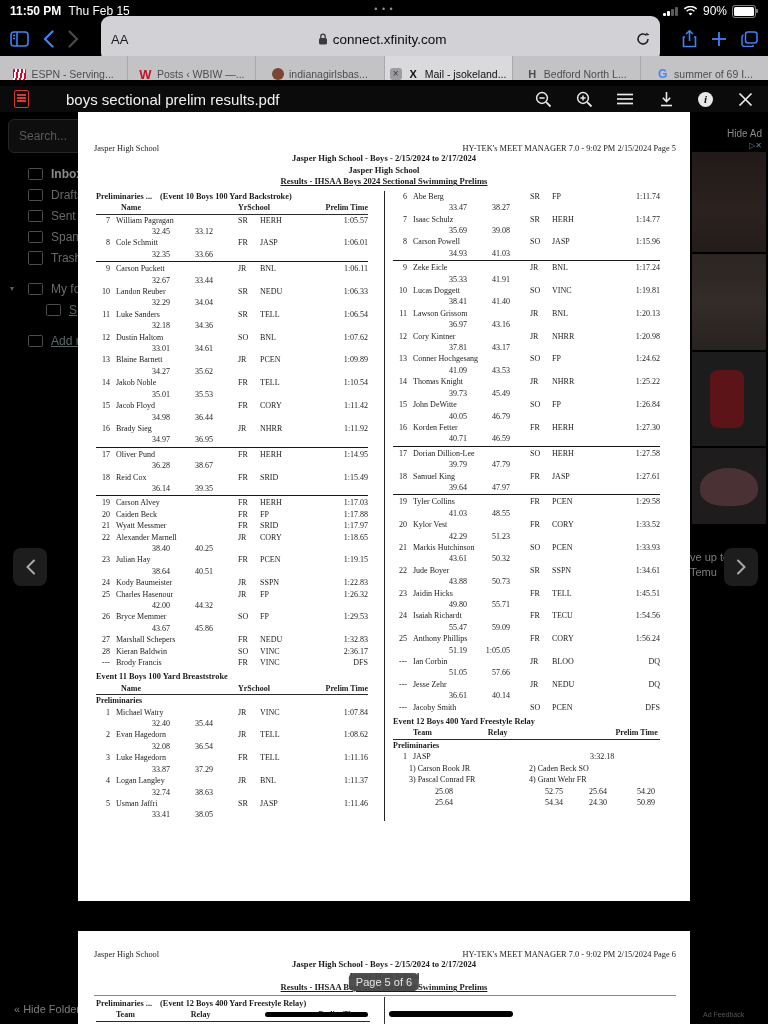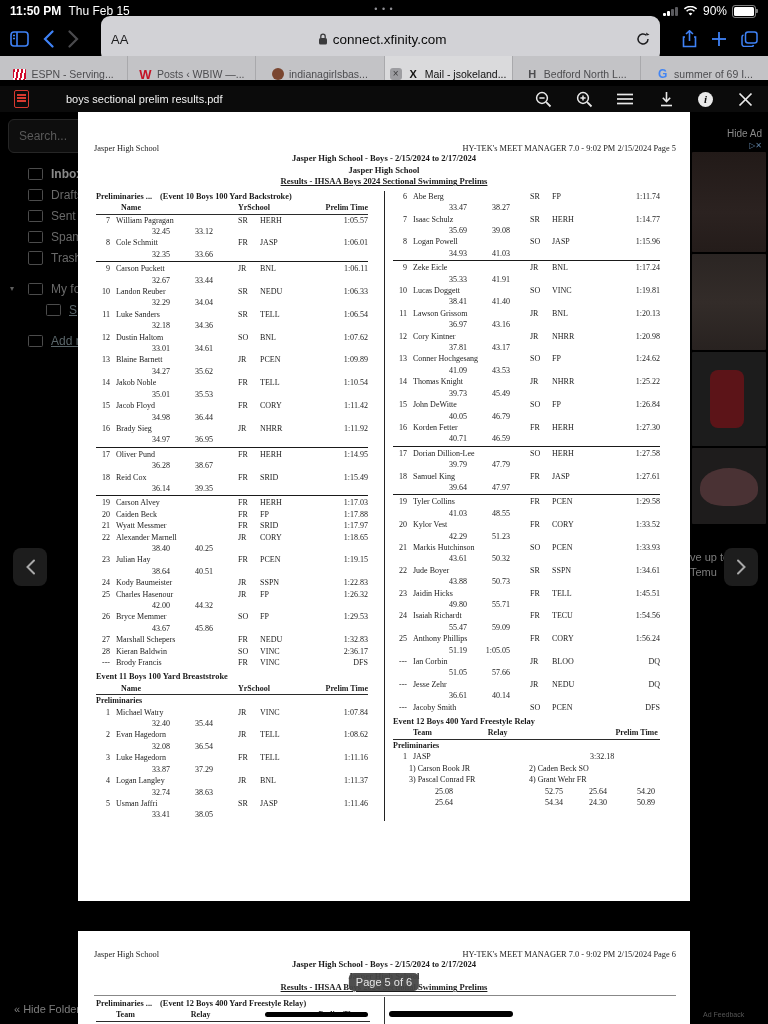--- a/index.html
+++ b/index.html
@@ -41,21 +41,21 @@
        font-size:11px;font-weight:bold;border-radius:2px;}
   .fav-espn{background:#d00a2c;background-image:repeating-linear-gradient(100deg,#d00a2c 0 2px,#fff 2px 4px);border-radius:1px;height:11px;}
   .fav-wbiw{color:#c41325;background:transparent;font-size:13px;}
   .fav-basketball{background:#7a4630;border-radius:50%;width:12px;height:12px;}
   .fav-google{color:#4285f4;background:transparent;font-size:12px;}
   
   .content{position:absolute;top:80px;left:0;right:0;bottom:0;background:#000;}
   .pdfbar{position:absolute;top:6px;left:0;right:0;height:26px;background:#0b0b0b;display:flex;align-items:center;padding:0 14px;gap:9px;}
   .pdfdoc{width:13px;height:16px;border:1.5px solid #d8392f;border-radius:2px;position:relative;flex:none;}
   .pdfdoc::after{content:"";position:absolute;left:2px;top:3px;right:2px;height:1.5px;background:#d8392f;box-shadow:0 3px 0 #d8392f,0 6px 0 #d8392f;}
-  .pdfname{color:#f1f1f1;font-size:11px;flex:1;white-space:nowrap;overflow:hidden;padding-left:28px;}
+  .pdfname{color:#f1f1f1;font-size:15px;flex:1;white-space:nowrap;overflow:hidden;padding-left:28px;}
   .pdftools{display:flex;align-items:center;gap:23px;color:#e9e9e9;}
   .tool{display:flex;align-items:center;justify-content:center;width:18px;height:18px;}
   .infodot{width:15px;height:15px;border-radius:50%;background:#e9e9e9;color:#0b0b0b;font-family:"Liberation Serif",serif;
        font-weight:bold;font-size:11px;display:flex;align-items:center;justify-content:center;font-style:italic;}
   
   .search{position:absolute;left:8px;top:39px;width:96px;height:32px;border:1px solid #262626;background:#0e0e0e;
        border-radius:6px;color:#595959;font-size:12px;display:flex;align-items:center;padding:0 10px;z-index:1;}
   .mailnav{position:absolute;left:0;top:83px;width:78px;z-index:1;color:#696969;font-size:12px;}
   .mrow{display:flex;align-items:center;height:21px;padding-left:28px;gap:8px;white-space:nowrap;overflow:hidden;}
   .mrow.bold{color:#8a8a8a;font-weight:bold;}
@@ -676,21 +676,21 @@
             <span class="yr">SR</span>
             <span class="school">HERH</span>
             <span class="time">1:14.77</span>
           </div>
           <div class="splits">
             <span class="split">35.69</span>
             <span class="split">39.08</span>
           </div>
           <div class="srow">
             <span class="place">8</span>
-            <span class="name">Logan Powell</span>
+            <span class="name">Carson Powell</span>
             <span class="yr">SO</span>
             <span class="school">JASP</span>
             <span class="time">1:15.96</span>
           </div>
           <div class="splits">
             <span class="split">34.93</span>
             <span class="split">41.03</span>
           </div>
           <div class="gdiv"></div>
           <div class="srow">

